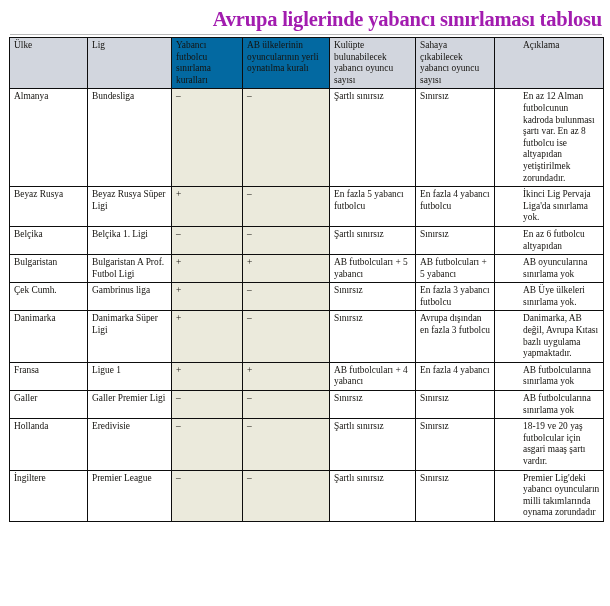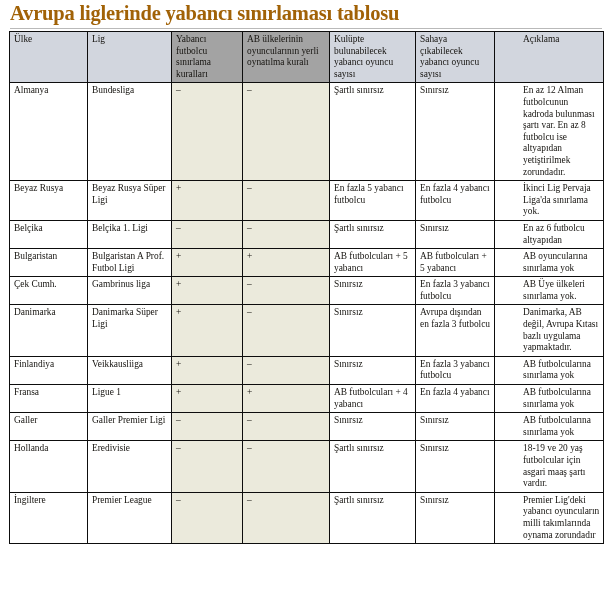--- a/index.html
+++ b/index.html
@@ -25,23 +25,24 @@
     background: #ffffff;
   }
 
   
   .page-title {
     font-family: "Liberation Serif", "DejaVu Serif", serif;
     font-weight: bold;
     font-size: 20.5px;
     line-height: 24px;
     letter-spacing: -0.2px;
-    color: #a16207;
-    padding: 1px 0 3px 2px;
+    color: #a21caf;
+    padding: 7px 0 3px 2px;
     white-space: nowrap;
+    text-align: right;
   }
   .title-rule {
     height: 1px;
     background: #b9b9b9;
     margin: 0 0 2px 2px;
   }
 
   
   table.fx {
     border-collapse: collapse;
@@ -75,21 +76,21 @@
     font-weight: bold;
     font-size: 11.2px;
     line-height: 13.2px;
     padding: 4px 3px 5px 5px;
     border-top: 1.6px solid #0d0d0d;
     border-bottom: 1.6px solid #0d0d0d;
     vertical-align: top;
   }
 
   
-  td.tint, th.tint { background: #a3a3a3; }
+  td.tint, th.tint { background: #0369a1; }
 
   
   td.mark {
     font-size: 11px;
     line-height: 12px;
     padding-top: 3px;
     padding-left: 5px;
   }
 
   tbody td { background: #ffffff; }
@@ -183,29 +184,20 @@
         <tr>
           <td>Danimarka</td>
           <td>Danimarka Süper Ligi</td>
           <td class="tint mark">+</td>
           <td class="tint mark">–</td>
           <td>Sınırsız</td>
           <td>Avrupa dışından en fazla 3 futbolcu</td>
           <td>Danimarka, AB değil, Avrupa Kıtası bazlı uygulama yapmaktadır.</td>
         </tr>
         <tr>
-          <td>Finlandiya</td>
-          <td>Veikkausliiga</td>
-          <td class="tint mark">+</td>
-          <td class="tint mark">–</td>
-          <td>Sınırsız</td>
-          <td>En fazla 3 yabancı futbolcu</td>
-          <td>AB futbolcularına sınırlama yok</td>
-        </tr>
-        <tr>
           <td>Fransa</td>
           <td>Ligue 1</td>
           <td class="tint mark">+</td>
           <td class="tint mark">+</td>
           <td>AB futbolcuları + 4 yabancı</td>
           <td>En fazla 4 yabancı</td>
           <td>AB futbolcularına sınırlama yok</td>
         </tr>
         <tr>
           <td>Galler</td>

